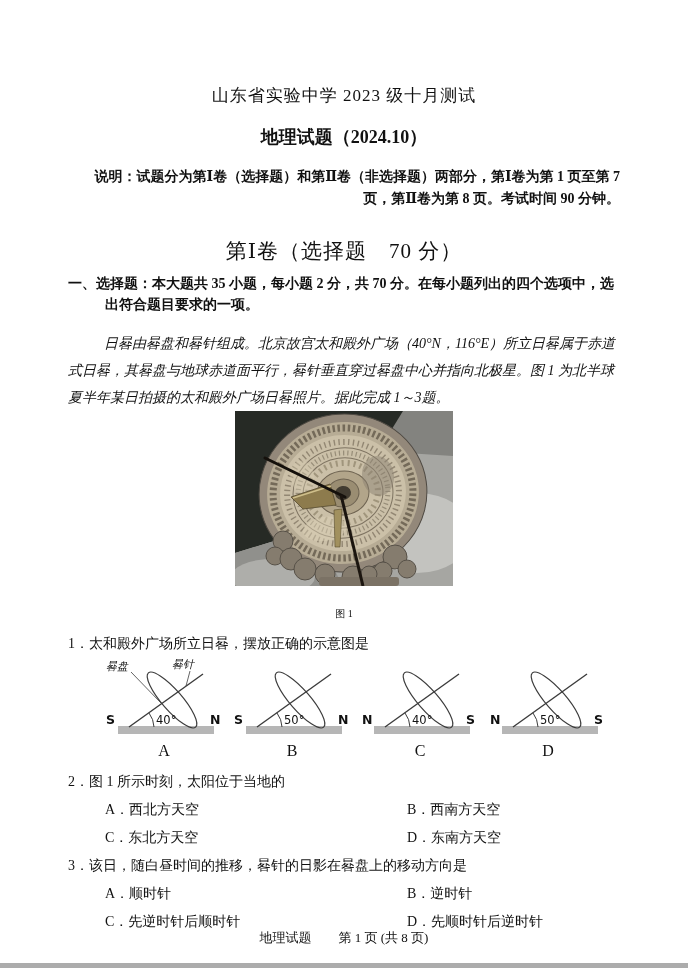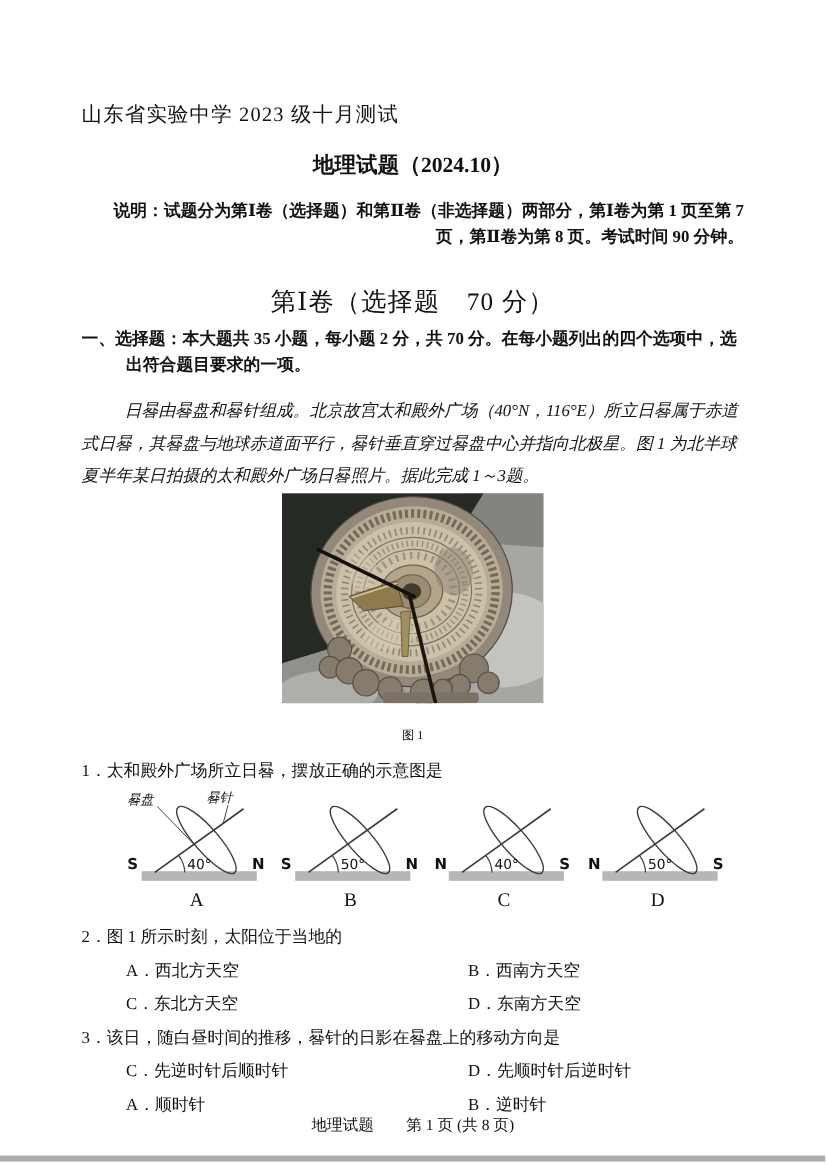--- a/index.html
+++ b/index.html
@@ -2,37 +2,37 @@
 <html><head>
 <meta charset="utf-8">
 <style>
   html,body { margin:0; padding:0; background:#ffffff; }
   .page {
     position:relative; width:688px; height:971px; background:#ffffff;
     overflow:hidden; color:#111;
     font-family:"Liberation Serif","DejaVu Serif",serif;
   }
   .content { padding:0 68px; }
-  .title { margin-top:84px; text-align:left; font-size:17px; line-height:24px; font-weight:400; letter-spacing:1px; }
+  .title { margin-top:84px; text-align:center; font-size:17px; line-height:24px; font-weight:400; letter-spacing:1px; }
   .subtitle { margin-top:15px; text-align:center; font-size:18px; line-height:28px; font-weight:700; }
   .notice { margin-top:15px; font-size:14px; line-height:22px; font-weight:700; text-indent:14px;text-align:right; }
   .section-title { margin-top:27px; text-align:center; font-size:21px; line-height:28px; font-weight:400; letter-spacing:1px; }
   .instruction { margin-top:8px; font-size:14px; line-height:21px; font-weight:700; padding-left:37px; text-indent:-37px; }
   .intro { margin-top:15px; font-size:14px; line-height:27px; font-style:italic; text-indent:36px; }
   .photo-wrap { margin-top:0; text-align:center; }
   .photo-wrap svg { display:block; margin:0 auto; }
   .caption { margin-top:18px; text-align:center; font-size:10px; line-height:20px; }
   .q { font-size:14px; }
   .q1 { margin-top:8px; line-height:24px; }
   .diagram-row, .letter-row { display:flex; padding-left:34px; gap:4px; }
   .letter-row { font-size:16px; line-height:22px; }
   .letter { width:124px; text-align:center; }
   .qblock { font-size:14px; line-height:28px; }
   .q2 { margin-top:6px; }
-  .opt-row { display:flex; padding-left:37px; }
+  .opt-row { display:flex; padding-left:37px;gap:17px; }
   .opt-a { width:285px; }
   .footer { margin-top:-8px; display:flex; justify-content:center; gap:27px; font-size:13px; line-height:20px; }
   .window-edge { position:absolute; left:0; top:963px; width:100%; height:5px; background:#acacac; }
   
   .dsvg { display:block; }
   .dsvg .ground { fill:#b6b6b6; }
   .dsvg .needle { stroke:#3c3c3c; stroke-width:1.4; }
   .dsvg .disc { stroke:#3c3c3c; stroke-width:1.2; fill:none; }
   .dsvg .arc { stroke:#3c3c3c; stroke-width:1; fill:none; }
   .dsvg .leader { stroke:#3c3c3c; stroke-width:0.8; }
@@ -165,26 +165,26 @@
       </div>
       <div class="opt-row">
         <span class="opt-a">C．东北方天空</span>
         <span>D．东南方天空</span>
       </div>
     </div>
 
     <div class="qblock q3">
       <div>3．该日，随白昼时间的推移，晷针的日影在晷盘上的移动方向是</div>
       <div class="opt-row">
+        <span class="opt-a">A．顺时针</span>
+        <span>B．逆时针</span>
+      </div>
+      <div class="opt-row">
         <span class="opt-a">C．先逆时针后顺时针</span>
         <span>D．先顺时针后逆时针</span>
-      </div>
-      <div class="opt-row">
-        <span class="opt-a">A．顺时针</span>
-        <span>B．逆时针</span>
       </div>
     </div>
 
     <div class="footer">
       <span>地理试题</span>
       <span>第 1 页 (共 8 页)</span>
     </div>
   </div>
 
   <div class="window-edge"></div>

